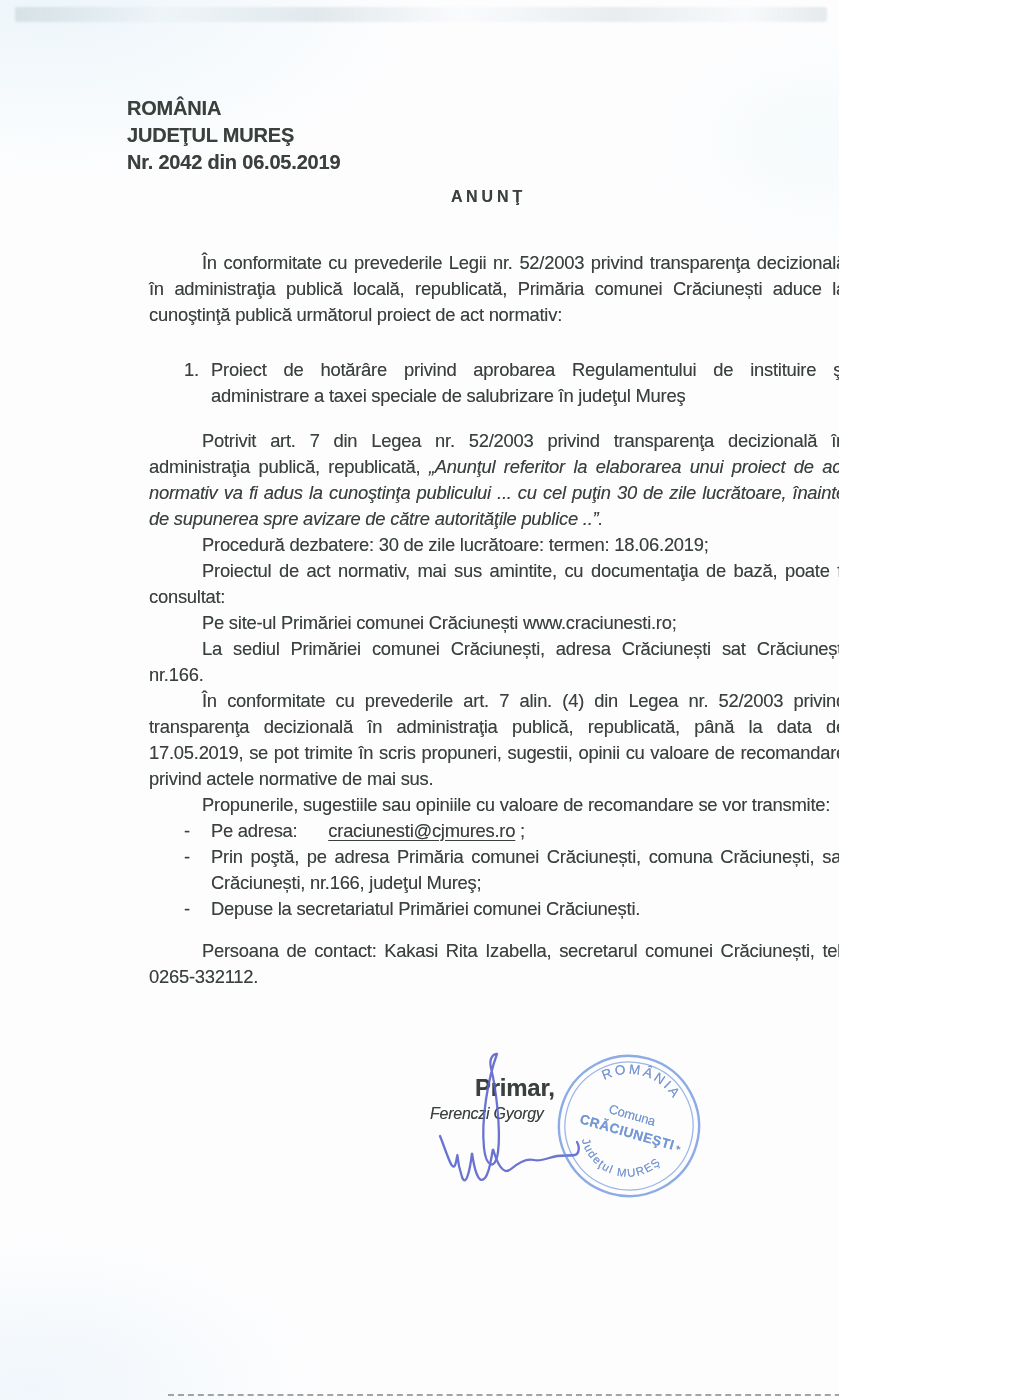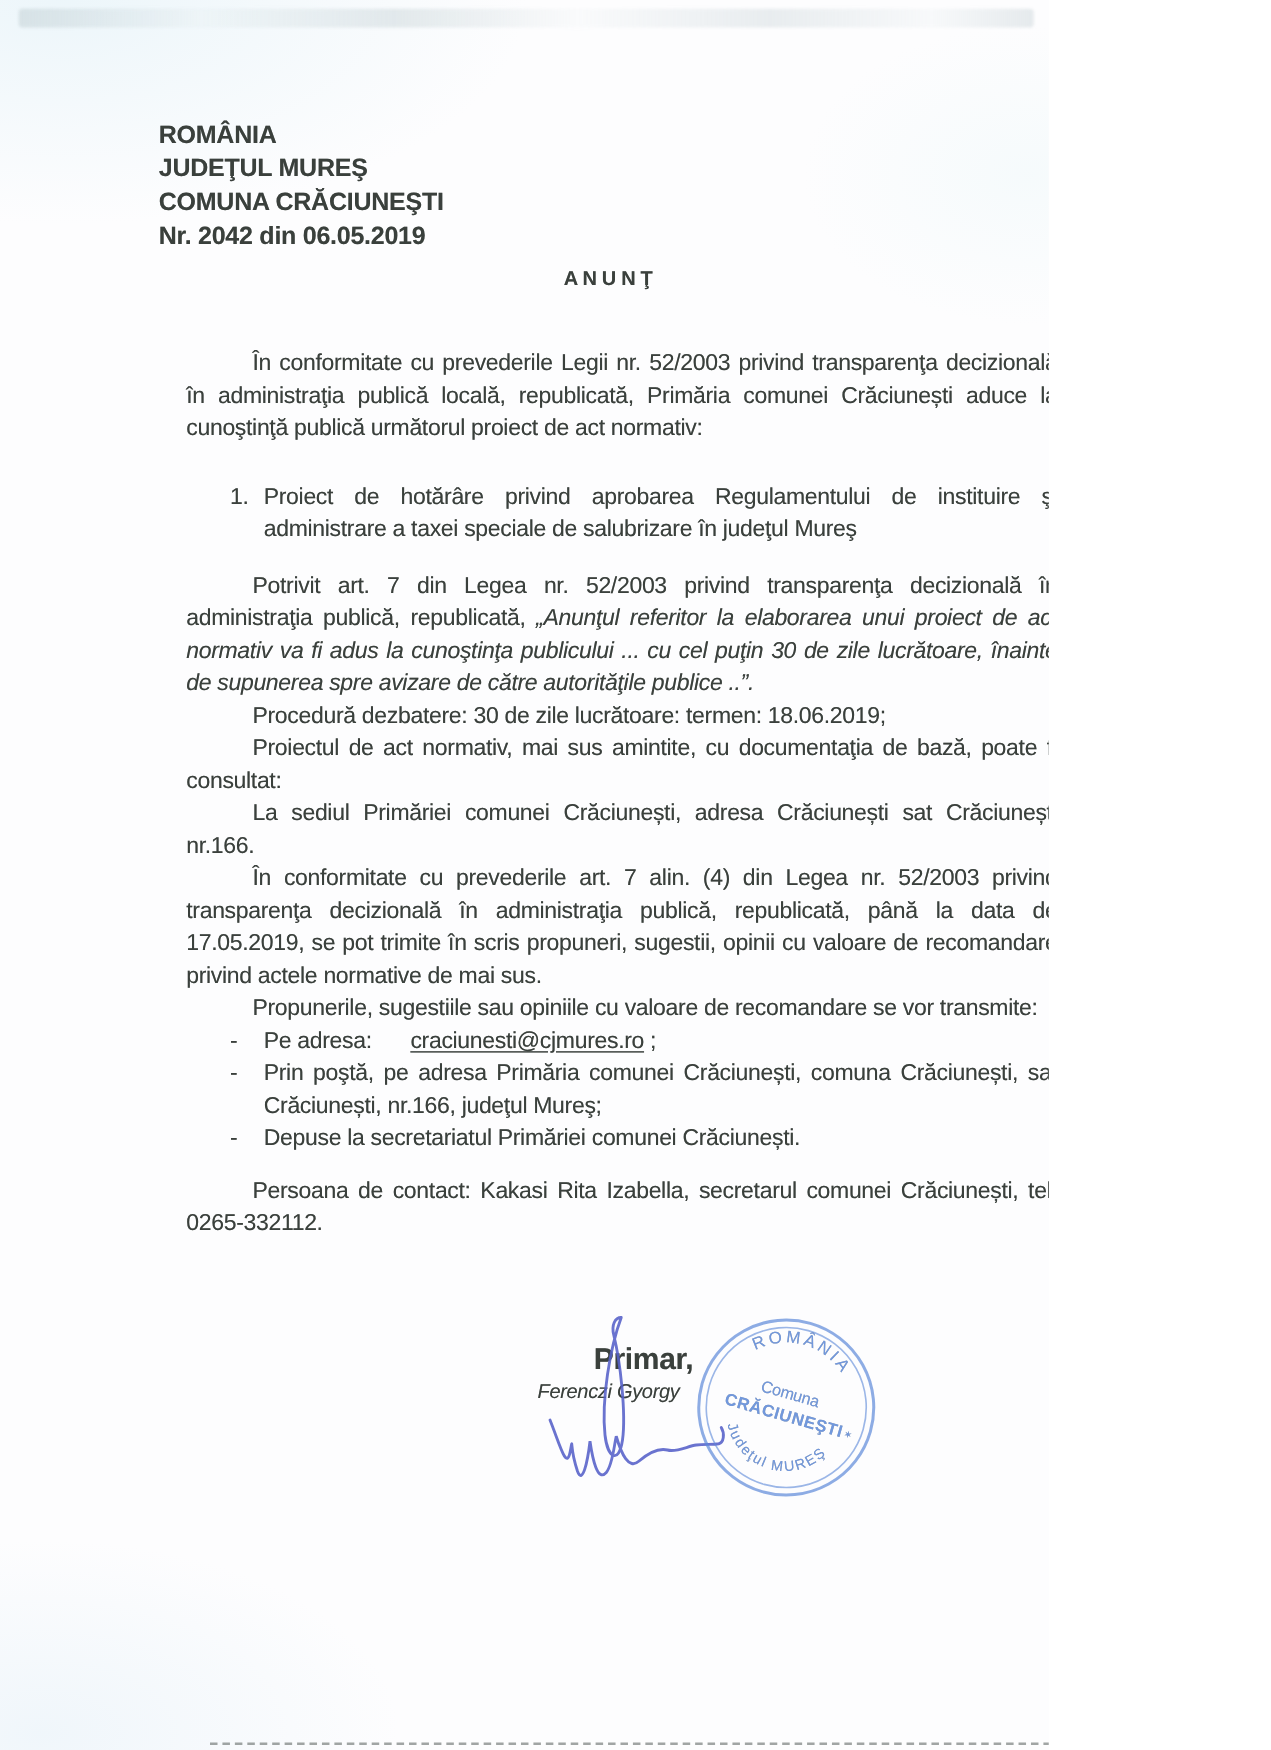--- a/index.html
+++ b/index.html
@@ -46,39 +46,39 @@
 
 <div class="page">
 
   <div class="scan-top"></div>
 
   <div class="textblock">
 
     <div class="hdr">
       <div>ROMÂNIA</div>
       <div>JUDEŢUL MUREŞ</div>
-      <div>COMUNA CRĂCIUNEŞTI</div>
       <div>Nr. 2042 din 06.05.2019</div>
     </div>
 
     <div class="title">A N U N Ţ</div>
 
     <p class="ind mt40">În conformitate cu prevederile Legii nr. 52/2003 privind transparenţa decizională în administraţia publică locală, republicată, Primăria comunei Crăciunești aduce la cunoştinţă publică următorul proiect de act normativ:</p>
 
     <p class="hang mt29">
       <span class="marker">1.</span>
       <span>Proiect de hotărâre privind aprobarea Regulamentului de instituire şi administrare a taxei speciale de salubrizare în judeţul Mureş</span>
     </p>
 
     <p class="ind mt19"><span>Potrivit art. 7 din Legea nr. 52/2003 privind transparenţa decizională în administraţia publică, republicată, </span><span class="it">„Anunţul referitor la elaborarea unui proiect de act normativ va fi adus la cunoştinţa publicului ... cu cel puţin 30 de zile lucrătoare, înainte de supunerea spre avizare de către autorităţile publice ..”.</span></p>
 
     <p class="ind">Procedură dezbatere: 30 de zile lucrătoare: termen: 18.06.2019;</p>
 
     <p class="ind">Proiectul de act normativ, mai sus amintite, cu documentaţia de bază, poate fi consultat:</p>
 
+    <p class="ind">Pe site-ul Primăriei comunei Crăciunești www.craciunesti.ro;</p>
 
     <p class="ind">La sediul Primăriei comunei Crăciunești, adresa Crăciunești sat Crăciunești nr.166.</p>
 
     <p class="ind">În conformitate cu prevederile art. 7 alin. (4) din Legea nr. 52/2003 privind transparenţa decizională în administraţia publică, republicată, până la data de 17.05.2019, se pot trimite în scris propuneri, sugestii, opinii cu valoare de recomandare privind actele normative de mai sus.</p>
 
     <p class="ind">Propunerile, sugestiile sau opiniile cu valoare de recomandare se vor transmite:</p>
 
     <p class="hang"><span class="marker">-</span><span>Pe adresa: </span><span class="u">craciunesti@cjmures.ro</span><span> ;</span></p>
 
     <p class="hang"><span class="marker">-</span><span>Prin poştă, pe adresa Primăria comunei Crăciunești, comuna Crăciunești, sat Crăciunești, nr.166, judeţul Mureş;</span></p>

